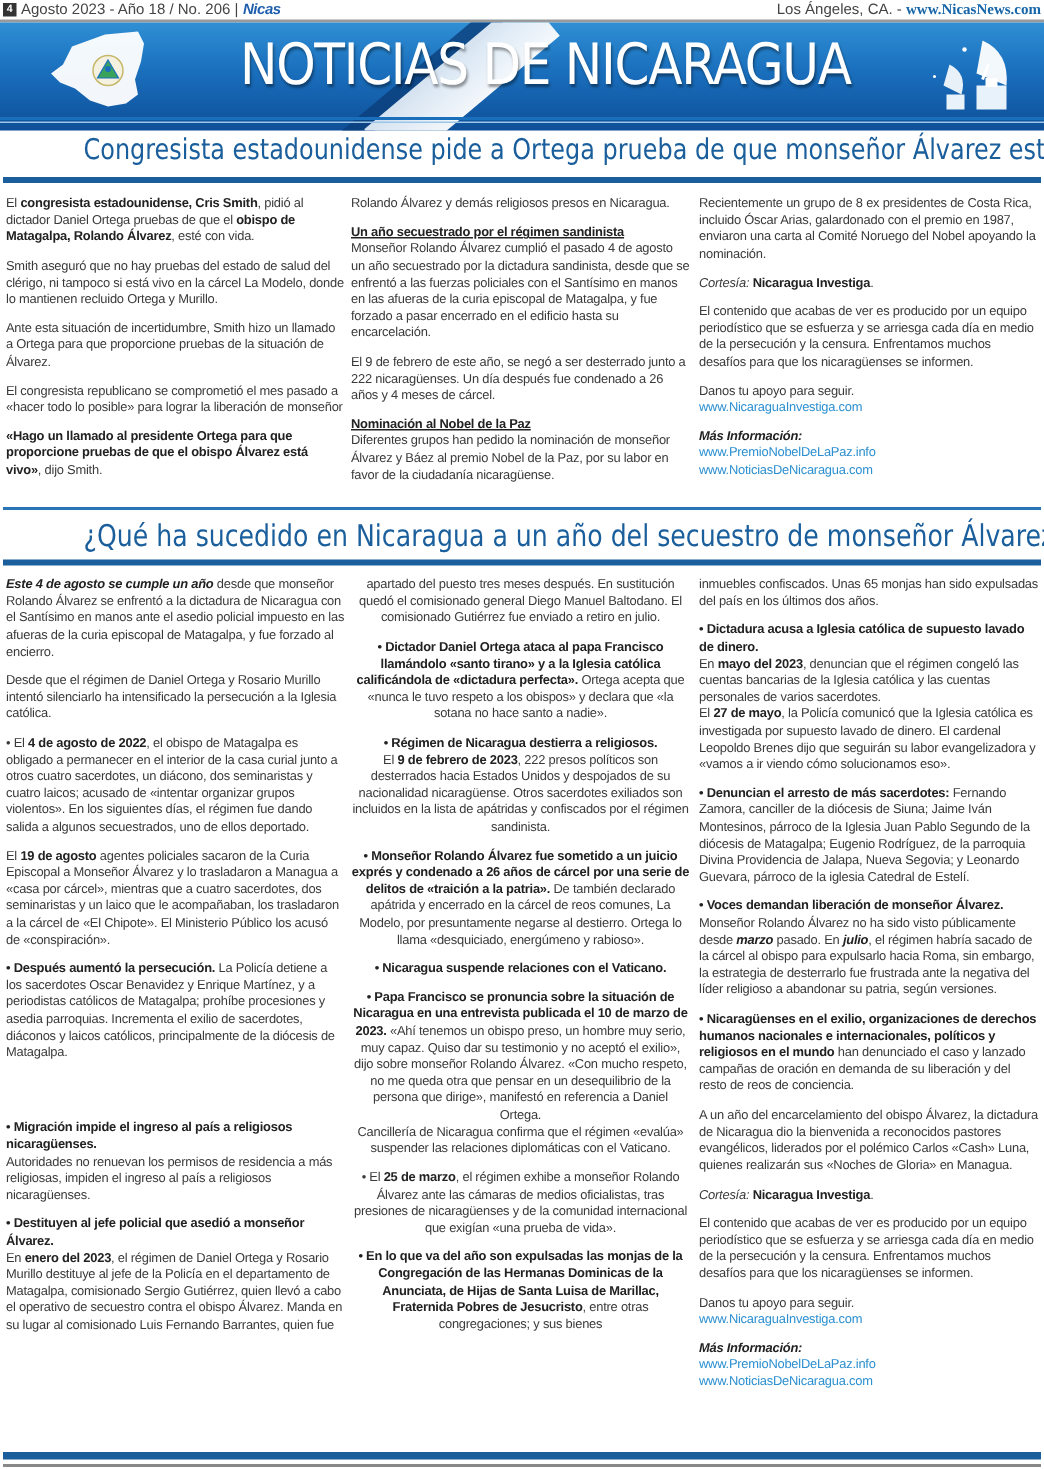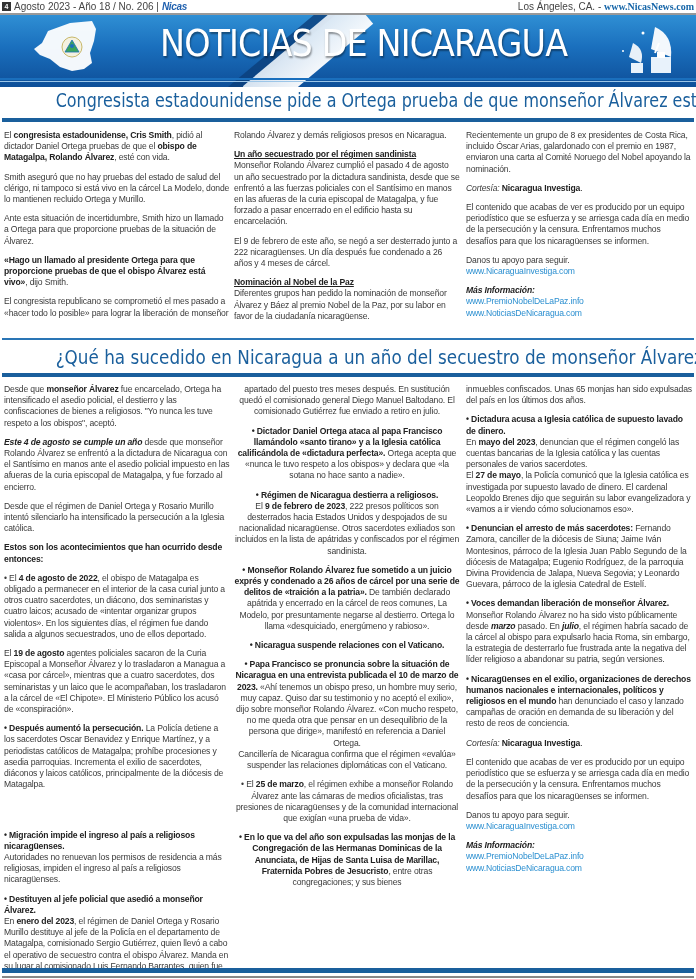--- a/index.html
+++ b/index.html
@@ -87,22 +87,22 @@
 
 <div class="headline h1">Congresista estadounidense pide a Ortega prueba de que monseñor Álvarez esté con vida</div>
 <div class="rule-thick" style="top:118px;"></div>
 
 <div class="col s1c1">
   <p>
     <span>El </span><b>congresista estadounidense, Cris Smith</b><span>, pidió al dictador Daniel Ortega pruebas de que el </span><b>obispo de Matagalpa, Rolando Álvarez</b><span>, esté con vida.</span>
   </p>
   <p>Smith aseguró que no hay pruebas del estado de salud del clérigo, ni tampoco si está vivo en la cárcel La Modelo, donde lo mantienen recluido Ortega y Murillo.</p>
   <p>Ante esta situación de incertidumbre, Smith hizo un llamado a Ortega para que proporcione pruebas de la situación de Álvarez.</p>
+  <p>El congresista republicano se comprometió el mes pasado a «hacer todo lo posible» para lograr la liberación de monseñor</p>
   <p><b>«Hago un llamado al presidente Ortega para que proporcione pruebas de que el obispo Álvarez está vivo»</b><span>, dijo Smith.</span></p>
-  <p>El congresista republicano se comprometió el mes pasado a «hacer todo lo posible» para lograr la liberación de monseñor</p>
 </div>
 
 <div class="col s1c2">
   <p>Rolando Álvarez y demás religiosos presos en Nicaragua.</p>
   <span class="sub">Un año secuestrado por el régimen sandinista</span>
   <p>Monseñor Rolando Álvarez cumplió el pasado 4 de agosto un año secuestrado por la dictadura sandinista, desde que se enfrentó a las fuerzas policiales con el Santísimo en manos en las afueras de la curia episcopal de Matagalpa, y fue forzado a pasar encerrado en el edificio hasta su encarcelación.</p>
   <p>El 9 de febrero de este año, se negó a ser desterrado junto a 222 nicaragüenses. Un día después fue condenado a 26 años y 4 meses de cárcel.</p>
   <span class="sub">Nominación al Nobel de la Paz</span>
   <p>Diferentes grupos han pedido la nominación de monseñor Álvarez y Báez al premio Nobel de la Paz, por su labor en favor de la ciudadanía nicaragüense.</p>
 </div>
@@ -120,24 +120,22 @@
     <a>www.PremioNobelDeLaPaz.info</a>
     <a>www.NoticiasDeNicaragua.com</a>
   </p>
 </div>
 
 <div class="rule-thin" style="top:338px; height:2px; background:#2a75b5;"></div>
 <div class="headline h2">¿Qué ha sucedido en Nicaragua a un año del secuestro de monseñor Álvarez?</div>
 <div class="rule-thick" style="top:373px;"></div>
 
 <div class="col s2c1">
-  <p><span>Desde que </span><b>monseñor Álvarez</b><span> fue encarcelado, Ortega ha intensificado el asedio policial, el destierro y las confiscaciones de bienes a religiosos. "Yo nunca les tuve respeto a los obispos", aceptó.</span></p>
   <p><b class="i">Este 4 de agosto se cumple un año</b><span> desde que monseñor Rolando Álvarez se enfrentó a la dictadura de Nicaragua con el Santísimo en manos ante el asedio policial impuesto en las afueras de la curia episcopal de Matagalpa, y fue forzado al encierro.</span></p>
   <p>Desde que el régimen de Daniel Ortega y Rosario Murillo intentó silenciarlo ha intensificado la persecución a la Iglesia católica.</p>
-  <p><b>Estos son los acontecimientos que han ocurrido desde entonces:</b></p>
   <p><span>• El </span><b>4 de agosto de 2022</b><span>, el obispo de Matagalpa es obligado a permanecer en el interior de la casa curial junto a otros cuatro sacerdotes, un diácono, dos seminaristas y cuatro laicos; acusado de «intentar organizar grupos violentos». En los siguientes días, el régimen fue dando salida a algunos secuestrados, uno de ellos deportado.</span></p>
   <p><span>El </span><b>19 de agosto</b><span> agentes policiales sacaron de la Curia Episcopal a Monseñor Álvarez y lo trasladaron a Managua a «casa por cárcel», mientras que a cuatro sacerdotes, dos seminaristas y un laico que le acompañaban, los trasladaron a la cárcel de «El Chipote». El Ministerio Público los acusó de «conspiración».</span></p>
   <p><b>• Después aumentó la persecución.</b><span> La Policía detiene a los sacerdotes Oscar Benavidez y Enrique Martínez, y a periodistas católicos de Matagalpa; prohíbe procesiones y asedia parroquias. Incrementa el exilio de sacerdotes, diáconos y laicos católicos, principalmente de la diócesis de Matagalpa.</span></p>
   <p><b style="display:block;margin-top:39px;">• Migración impide el ingreso al país a religiosos nicaragüenses.</b><span>Autoridades no renuevan los permisos de residencia a más religiosas, impiden el ingreso al país a religiosos nicaragüenses.</span></p>
   <p><b style="display:block;">• Destituyen al jefe policial que asedió a monseñor Álvarez.</b><span>En </span><b>enero del 2023</b><span>, el régimen de Daniel Ortega y Rosario Murillo destituye al jefe de la Policía en el departamento de Matagalpa, comisionado Sergio Gutiérrez, quien llevó a cabo el operativo de secuestro contra el obispo Álvarez. Manda en su lugar al comisionado Luis Fernando Barrantes, quien fue</span></p>
 </div>
 
 <div class="col s2c2">
   <p>apartado del puesto tres meses después. En sustitución quedó el comisionado general Diego Manuel Baltodano. El comisionado Gutiérrez fue enviado a retiro en julio.</p>
   <p><b>• Dictador Daniel Ortega ataca al papa Francisco llamándolo «santo tirano» y a la Iglesia católica calificándola de «dictadura perfecta».</b><span> Ortega acepta que «nunca le tuvo respeto a los obispos» y declara que «la sotana no hace santo a nadie».</span></p>
@@ -148,20 +146,21 @@
   <p><span>• El </span><b>25 de marzo</b><span>, el régimen exhibe a monseñor Rolando Álvarez ante las cámaras de medios oficialistas, tras presiones de nicaragüenses y de la comunidad internacional que exigían «una prueba de vida».</span></p>
   <p><b>• En lo que va del año son expulsadas las monjas de la Congregación de las Hermanas Dominicas de la Anunciata, de Hijas de Santa Luisa de Marillac, Fraternida Pobres de Jesucristo</b><span>, entre otras congregaciones; y sus bienes</span></p>
 </div>
 
 <div class="col s2c3">
   <p>inmuebles confiscados. Unas 65 monjas han sido expulsadas del país en los últimos dos años.</p>
   <p><b style="display:block;">• Dictadura acusa a Iglesia católica de supuesto lavado de dinero.</b><span>En </span><b>mayo del 2023</b><span>, denuncian que el régimen congeló las cuentas bancarias de la Iglesia católica y las cuentas personales de varios sacerdotes.</span><br><span>El </span><b>27 de mayo</b><span>, la Policía comunicó que la Iglesia católica es investigada por supuesto lavado de dinero. El cardenal Leopoldo Brenes dijo que seguirán su labor evangelizadora y «vamos a ir viendo cómo solucionamos eso».</span></p>
   <p><b>• Denuncian el arresto de más sacerdotes:</b><span> Fernando Zamora, canciller de la diócesis de Siuna; Jaime Iván Montesinos, párroco de la Iglesia Juan Pablo Segundo de la diócesis de Matagalpa; Eugenio Rodríguez, de la parroquia Divina Providencia de Jalapa, Nueva Segovia; y Leonardo Guevara, párroco de la iglesia Catedral de Estelí.</span></p>
   <p><b style="display:block;">• Voces demandan liberación de monseñor Álvarez.</b><span>Monseñor Rolando Álvarez no ha sido visto públicamente desde </span><b class="i">marzo</b><span> pasado. En </span><b class="i">julio</b><span>, el régimen habría sacado de la cárcel al obispo para expulsarlo hacia Roma, sin embargo, la estrategia de desterrarlo fue frustrada ante la negativa del líder religioso a abandonar su patria, según versiones.</span></p>
   <p><b>• Nicaragüenses en el exilio, organizaciones de derechos humanos nacionales e internacionales, políticos y religiosos en el mundo</b><span> han denunciado el caso y lanzado campañas de oración en demanda de su liberación y del resto de reos de conciencia.</span></p>
+  <p> A un año del encarcelamiento del obispo Álvarez, la dictadura de Nicaragua dio la bienvenida a reconocidos pastores evangélicos, liderados por el polémico Carlos «Cash» Luna, quienes realizarán sus «Noches de Gloria» en Managua.</p>
   <p><span class="i">Cortesía:</span> <b>Nicaragua Investiga</b>.</p>
   <p>El contenido que acabas de ver es producido por un equipo periodístico que se esfuerza y se arriesga cada día en medio de la persecución y la censura. Enfrentamos muchos desafíos para que los nicaragüenses se informen.</p>
   <p>
     <span>Danos tu apoyo para seguir.</span>
     <a>www.NicaraguaInvestiga.com</a>
   </p>
   <p>
     <b class="i" style="display:block;">Más Información:</b>
     <a>www.PremioNobelDeLaPaz.info</a>
     <a>www.NoticiasDeNicaragua.com</a>

